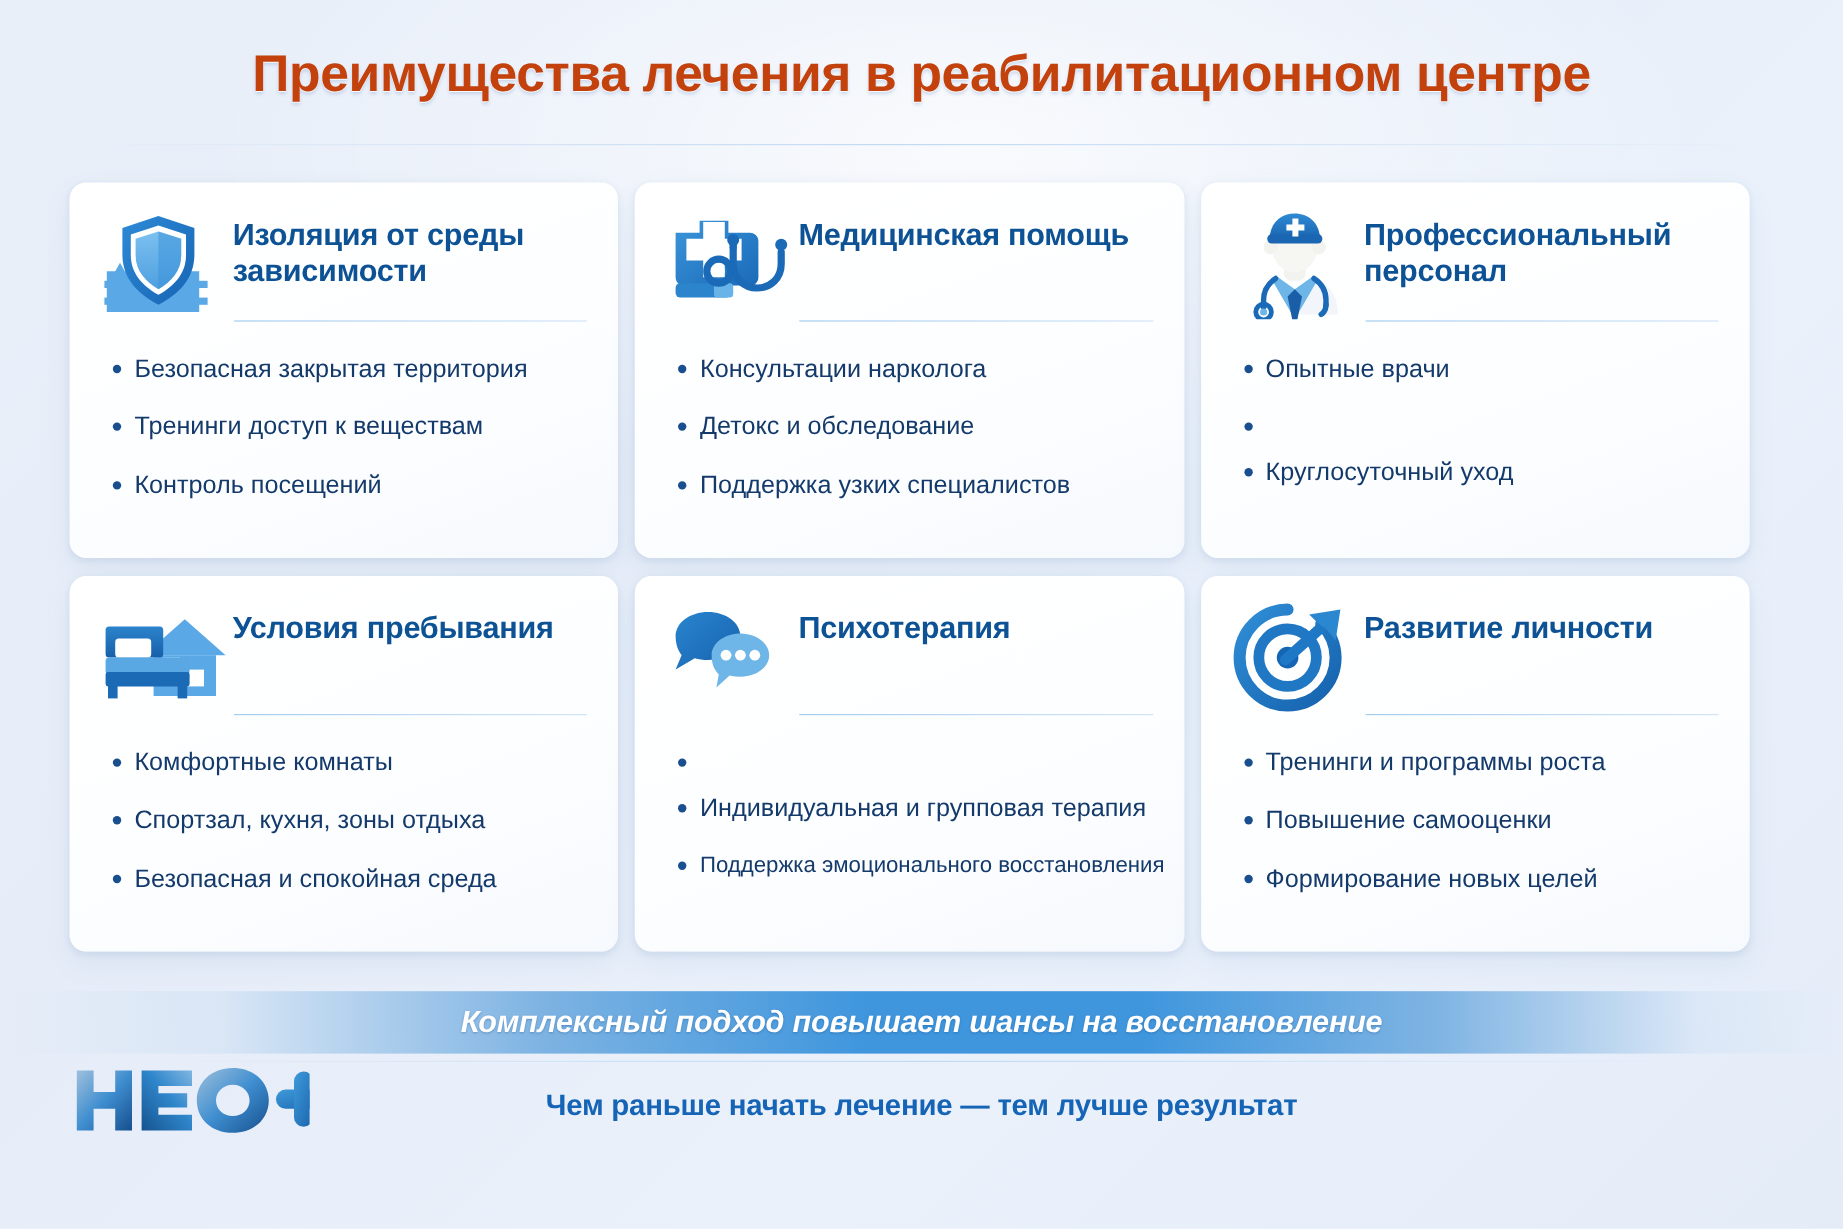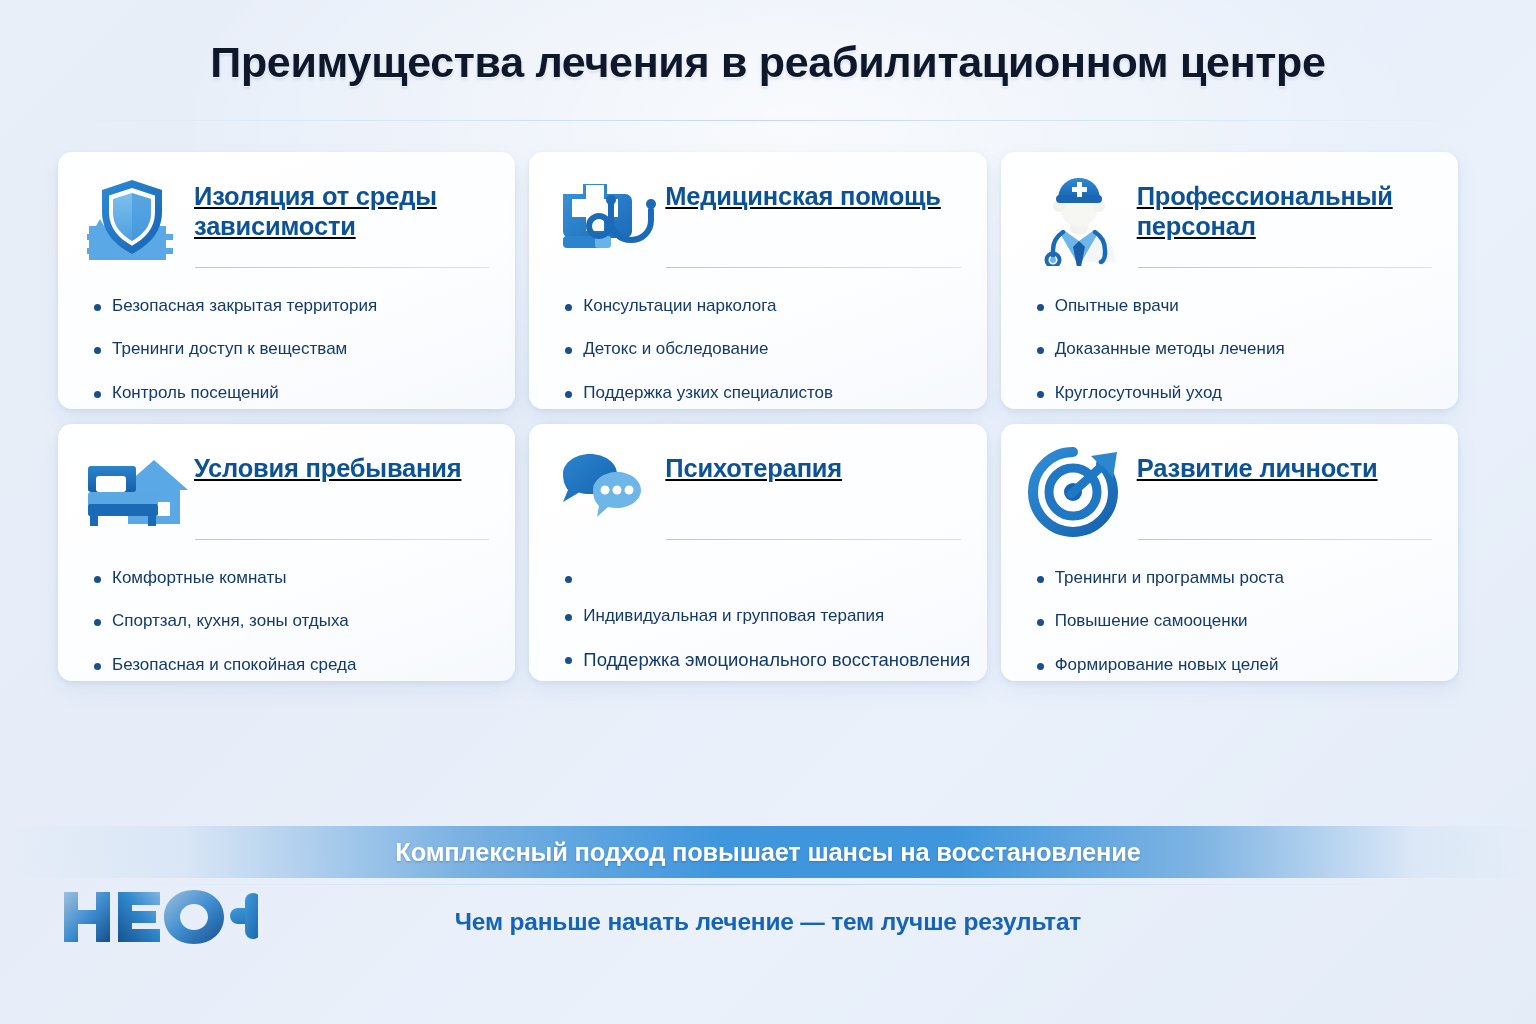--- a/index.html
+++ b/index.html
@@ -10,63 +10,62 @@
     position:relative;
   }
   .sheen{
     position:absolute;inset:0;pointer-events:none;
     background:radial-gradient(ellipse 900px 420px at 52% 12%,rgba(255,255,255,.75),rgba(255,255,255,0) 70%);
   }
   
   .page-title{
     position:absolute;left:0;right:0;top:38px;text-align:center;
     font-size:43px;font-weight:bold;letter-spacing:-.3px;
-    color:#0f172a;
+    color:#c2410c;
     text-shadow:0 1px 0 rgba(255,255,255,.85), 0 2px 3px rgba(20,80,160,.18);
   }
   .title-rule{
     position:absolute;left:60px;right:60px;top:120px;height:1px;
     background:linear-gradient(90deg,rgba(160,195,235,0),rgba(150,190,232,.55),rgba(160,195,235,0));
   }
   
   .grid{
     position:absolute;left:58px;top:152px;width:1400px;
     display:grid;grid-template-columns:repeat(3,1fr);
     gap:15px 14px;
   }
   .card{
     background:linear-gradient(160deg,#ffffff 0%,#fdfeff 55%,#f6f9fd 100%);
     border-radius:14px;
-    height:257px;
+    height:313px;
     box-shadow:0 2px 5px rgba(90,130,180,.13),0 10px 22px rgba(90,130,180,.09);
     position:relative;
     padding:22px 14px 0 26px;
     box-sizing:border-box;
     overflow:hidden;
-    text-decoration:underline;
   }
   .card-head{display:flex;align-items:flex-start;gap:14px;min-height:92px;}
   .icon-wrap{flex:0 0 auto;width:96px;height:92px;position:relative;}
   .icon-wrap svg{display:block;}
   .card-title{
     font-size:25.5px;font-weight:bold;line-height:1.17;
     color:#0d5294;padding-top:8px;letter-spacing:-.2px;
   }
   .divider{
     position:absolute;left:137px;right:26px;top:115px;height:1px;
     background:linear-gradient(90deg,rgba(150,195,235,.85),rgba(175,208,240,.55));
   }
   .bullets{
     list-style:none;margin:0;padding:0;
     position:absolute;left:36px;right:20px;top:143px;
   }
   .bullets li{
     display:flex;align-items:flex-start;gap:11px;
     margin-bottom:22px;
-    color:#143a6b;font-size:17px;line-height:1.25;
+    color:#143a6b;font-size:21px;line-height:1.25;
     white-space:nowrap;
   }
   .bullets li .dot{
     flex:0 0 auto;width:7px;height:7px;border-radius:50%;
     background:#1a4f8f;margin-top:9px;
   }
   .bullets li.tight{font-size:18.5px;justify-content:space-between;}
   
   .banner{
     position:absolute;left:0;right:0;top:826px;height:52px;
@@ -77,20 +76,21 @@
       #3f96dd 47%,
       #3f96dd 62%,
       rgba(86,157,218,.72) 78%,
       rgba(120,175,225,.10) 92%,
       rgba(120,175,225,0) 100%);
     display:flex;align-items:center;justify-content:center;
   }
   .banner-text{
     color:#ffffff;font-size:25.5px;font-weight:bold;letter-spacing:-.2px;
     text-shadow:0 1px 2px rgba(15,70,130,.35);
+    font-style:italic;
   }
   .banner-underline{
     position:absolute;left:120px;right:120px;top:884px;height:1px;
     background:linear-gradient(90deg,rgba(150,195,235,0),rgba(150,195,235,.5),rgba(150,195,235,0));
   }
   .footer-row{
     position:absolute;left:0;right:0;top:890px;height:64px;
     display:flex;align-items:center;
   }
   .logo{position:absolute;left:58px;top:-6px;width:200px;height:66px;}
@@ -242,21 +242,20 @@
       <div class="card-title">Профессиональный персонал</div>
     </div>
     <div class="divider"></div>
     <ul class="bullets">
       <li>
           <span class="dot"></span>
           <span>Опытные врачи</span>
         </li>
       <li>
           <span class="dot"></span>
-          <span>Доказанные методы лечения</span>
         </li>
       <li>
           <span class="dot"></span>
           <span>Круглосуточный уход</span>
         </li>
     </ul>
   </div>
 
   <div class="card">
     <div class="card-head">

